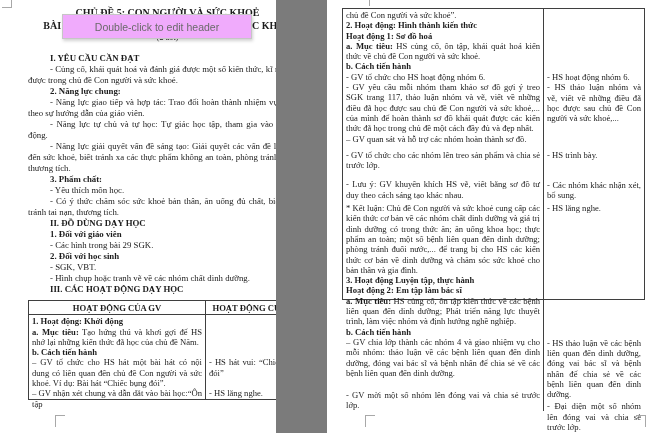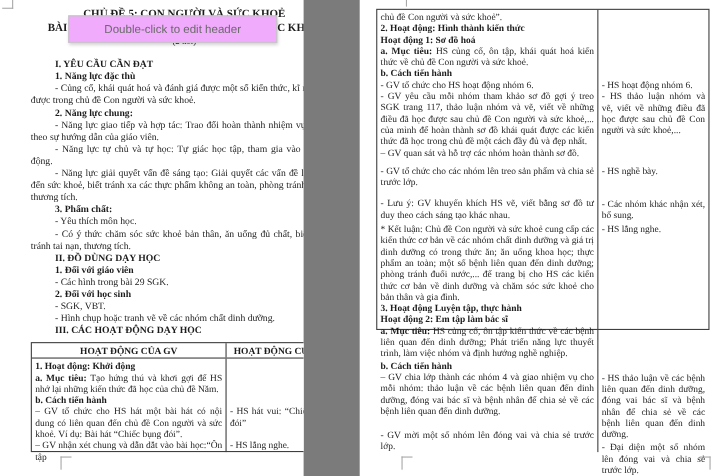--- a/index.html
+++ b/index.html
@@ -74,21 +74,20 @@
 
   <div id="contentL">
     <div class="doc-header">
       <div class="h1">CHỦ ĐỀ 5: CON NGƯỜI VÀ SỨC KHOẺ</div>
       <div class="h2">BÀI 29: ÔN TẬP CHỦ ĐỀ CON NGƯỜI VÀ SỨC KHOẺ</div>
       <div class="h3">(2 tiết)</div>
     </div>
 
     <div class="body">
       <p><b>I. YÊU CẦU CẦN ĐẠT</b><span></span></p>
-      <p><b>1. Năng lực đặc thù</b><span></span></p>
       <p><b></b><span>- Củng cố, khái quát hoá và đánh giá được một số kiến thức, kĩ năng học được trong chủ đề Con người và sức khoẻ.</span></p>
       <p><b>2. Năng lực chung:</b><span></span></p>
       <p><b></b><span>- Năng lực giao tiếp và hợp tác: Trao đổi hoàn thành nhiệm vụ học tập theo sự hướng dẫn của giáo viên.</span></p>
       <p><b></b><span>- Năng lực tự chủ và tự học: Tự giác học tập, tham gia vào các hoạt động.</span></p>
       <p><b></b><span>- Năng lực giải quyết vấn đề sáng tạo: Giải quyết các vấn đề liên quan đến sức khoẻ, biết tránh xa các thực phẩm không an toàn, phòng tránh tai nạn, thương tích.</span></p>
       <p><b>3. Phẩm chất:</b><span></span></p>
       <p><b></b><span>- Yêu thích môn học.</span></p>
       <p><b></b><span>- Có ý thức chăm sóc sức khoẻ bản thân, ăn uống đủ chất, biết phòng tránh tai nạn, thương tích.</span></p>
       <p><b>II. ĐỒ DÙNG DẠY HỌC</b><span></span></p>
       <p><b>1. Đối với giáo viên</b><span></span></p>
@@ -143,21 +142,21 @@
         <p><b>3. Hoạt động Luyện tập, thực hành</b></p>
         <p><b>Hoạt động 2: Em tập làm bác sĩ</b></p>
         <p><b>a. Mục tiêu:</b><span> HS củng cố, ôn tập kiến thức về các bệnh liên quan đến dinh dưỡng; Phát triển năng lực thuyết trình, làm việc nhóm và định hướng nghề nghiệp.</span></p>
         <p><b>b. Cách tiến hành</b></p>
         <p><span>– GV chia lớp thành các nhóm 4 và giao nhiệm vụ cho mỗi nhóm: thảo luận về các bệnh liên quan đến dinh dưỡng, đóng vai bác sĩ và bệnh nhân để chia sẻ về các bệnh liên quan đến dinh dưỡng.</span></p>
         <p class="mt12"><span>- GV mời một số nhóm lên đóng vai và chia sẻ trước lớp.</span></p>
       </div>
       <div class="chs cell">
         <p class="mt62"><span>- HS hoạt động nhóm 6.</span></p>
         <p><span>- HS thảo luận nhóm và vẽ, viết về những điều đã học được sau chủ đề Con người và sức khoẻ,...</span></p>
-        <p class="mt27"><span>- HS nghề bày.</span></p>
+        <p class="mt27"><span>- HS trình bày.</span></p>
         <p class="mt19"><span>- Các nhóm khác nhận xét, bổ sung.</span></p>
         <p class="mt3"><span>- HS lắng nghe.</span></p>
         <p class="mt124"><span>- HS thảo luận về các bệnh liên quan đến dinh dưỡng, đóng vai bác sĩ và bệnh nhân để chia sẻ về các bệnh liên quan đến dinh dưỡng.</span></p>
         <p class="mt2"><span>- Đại diện một số nhóm lên đóng vai và chia sẻ trước lớp.</span></p>
       </div>
     </div>
   </div>
 </div>
 
 <div id="tooltip">

